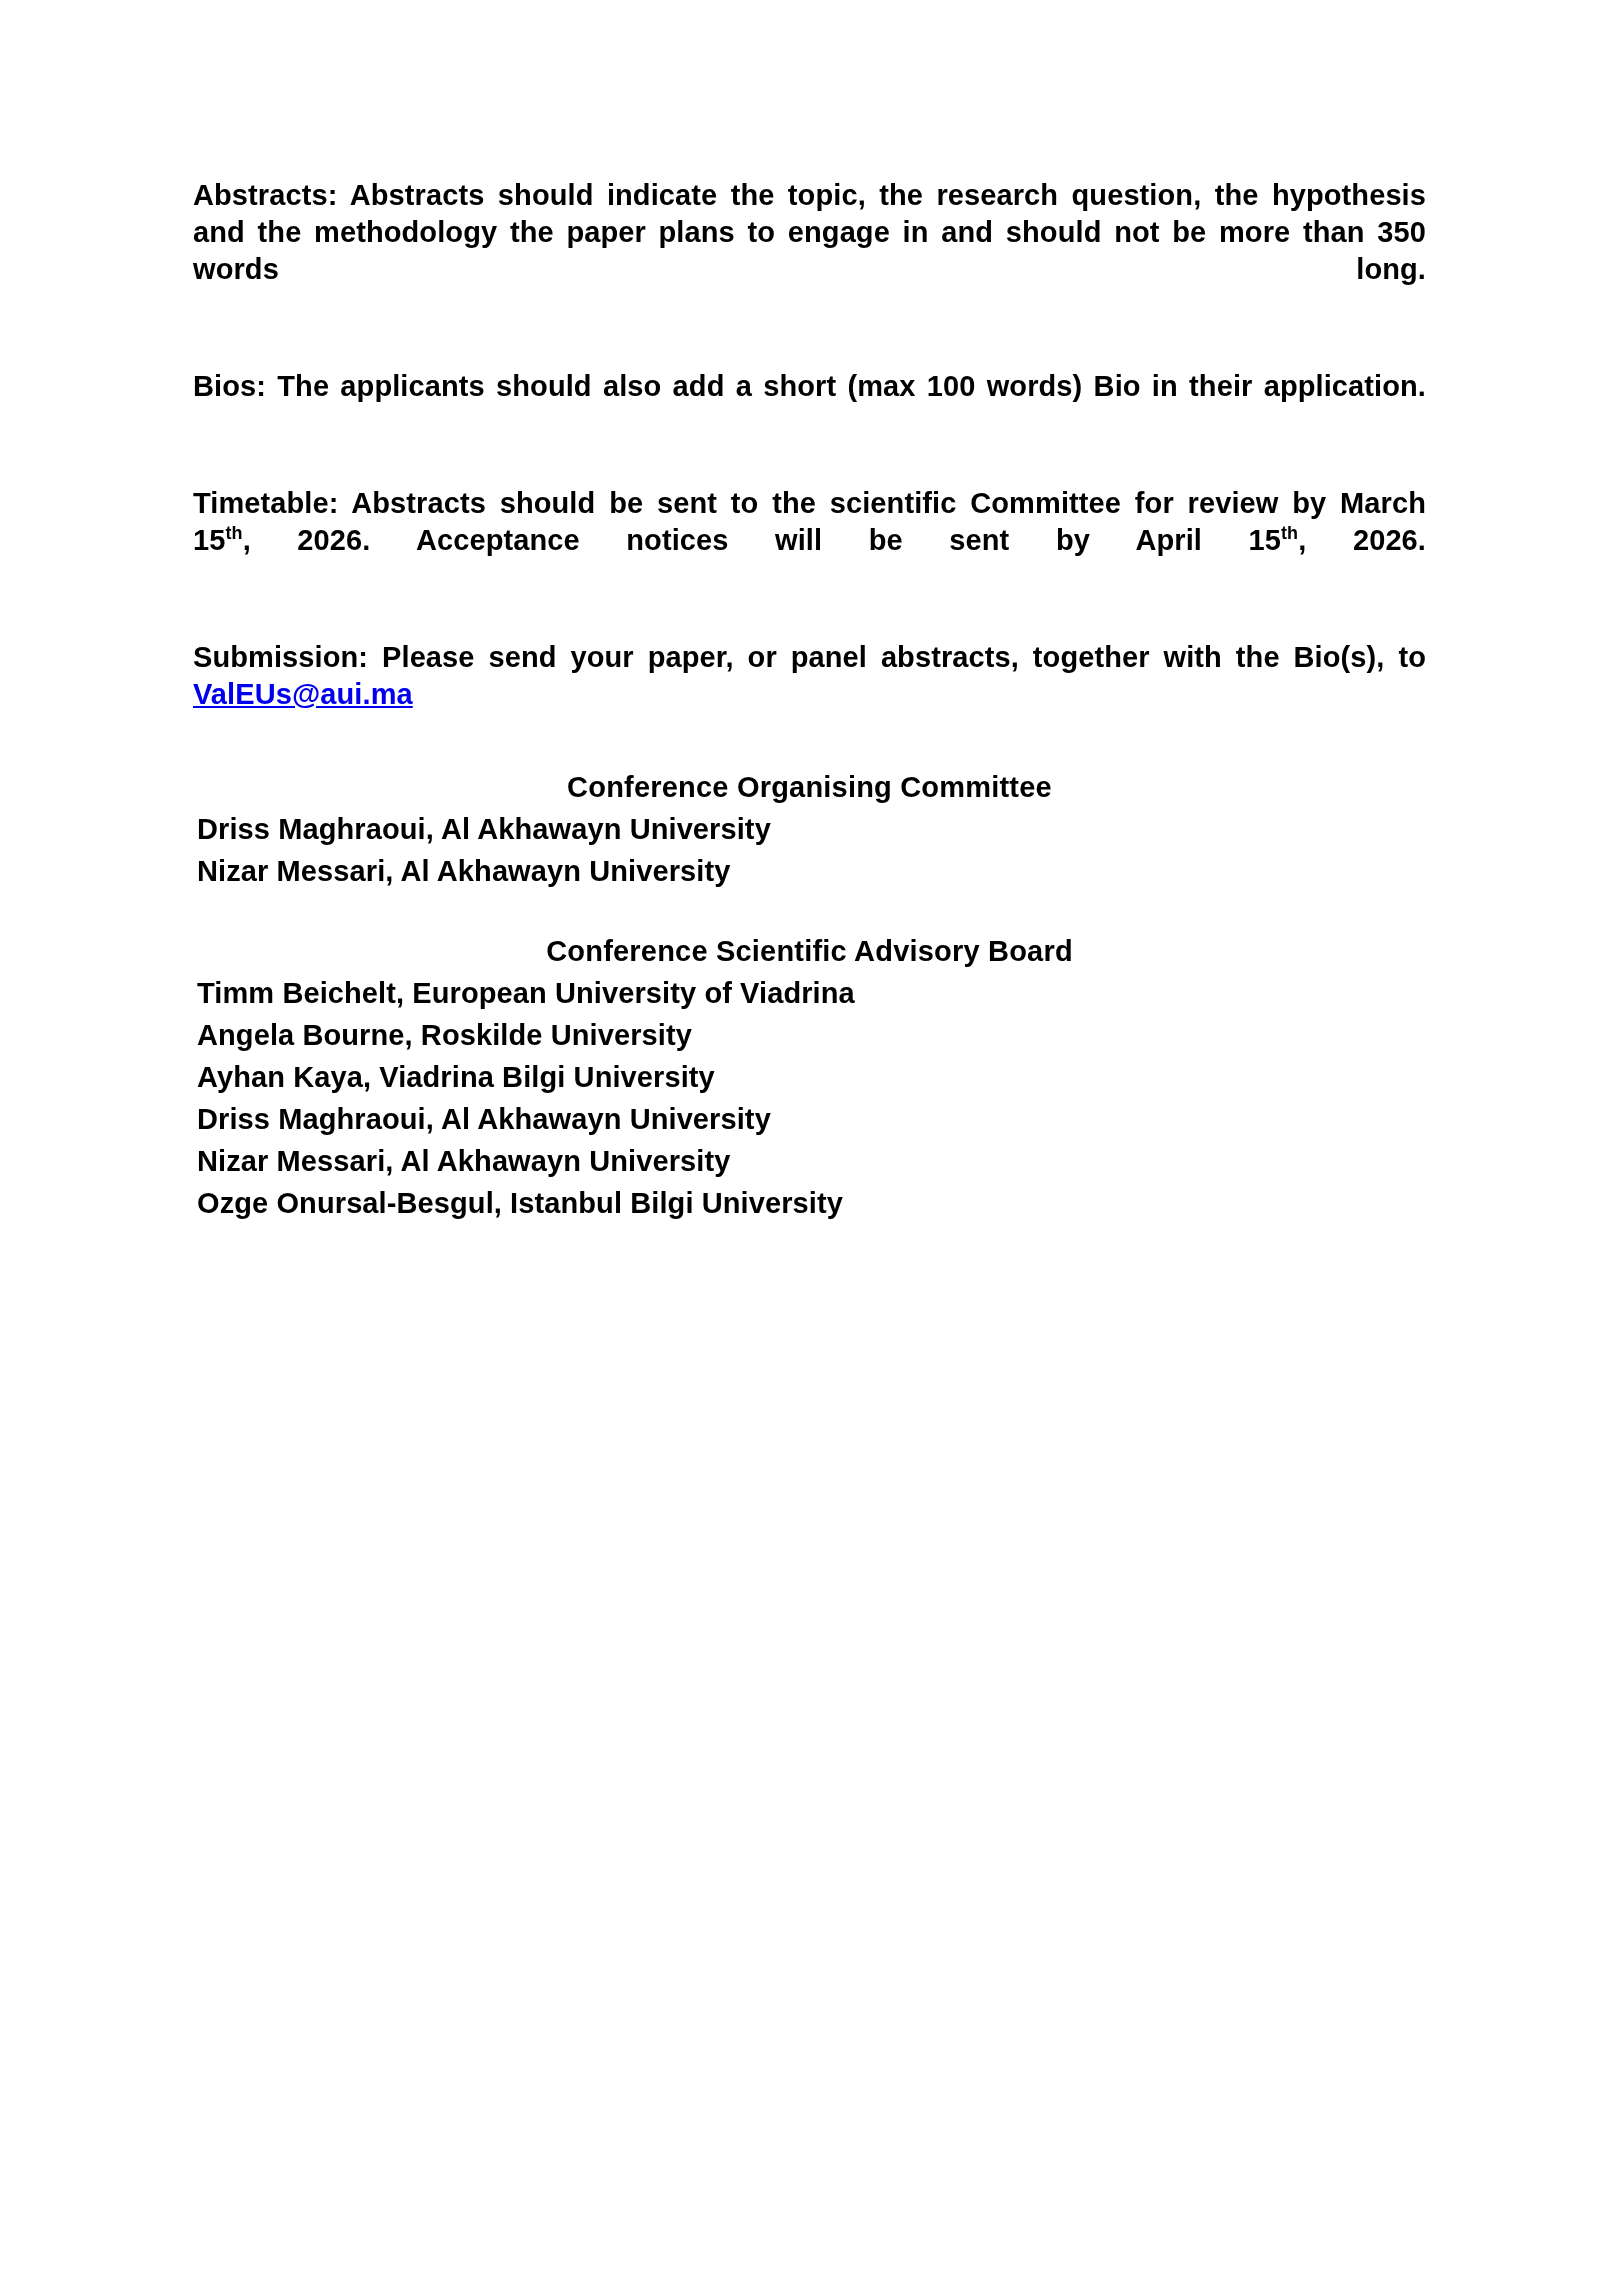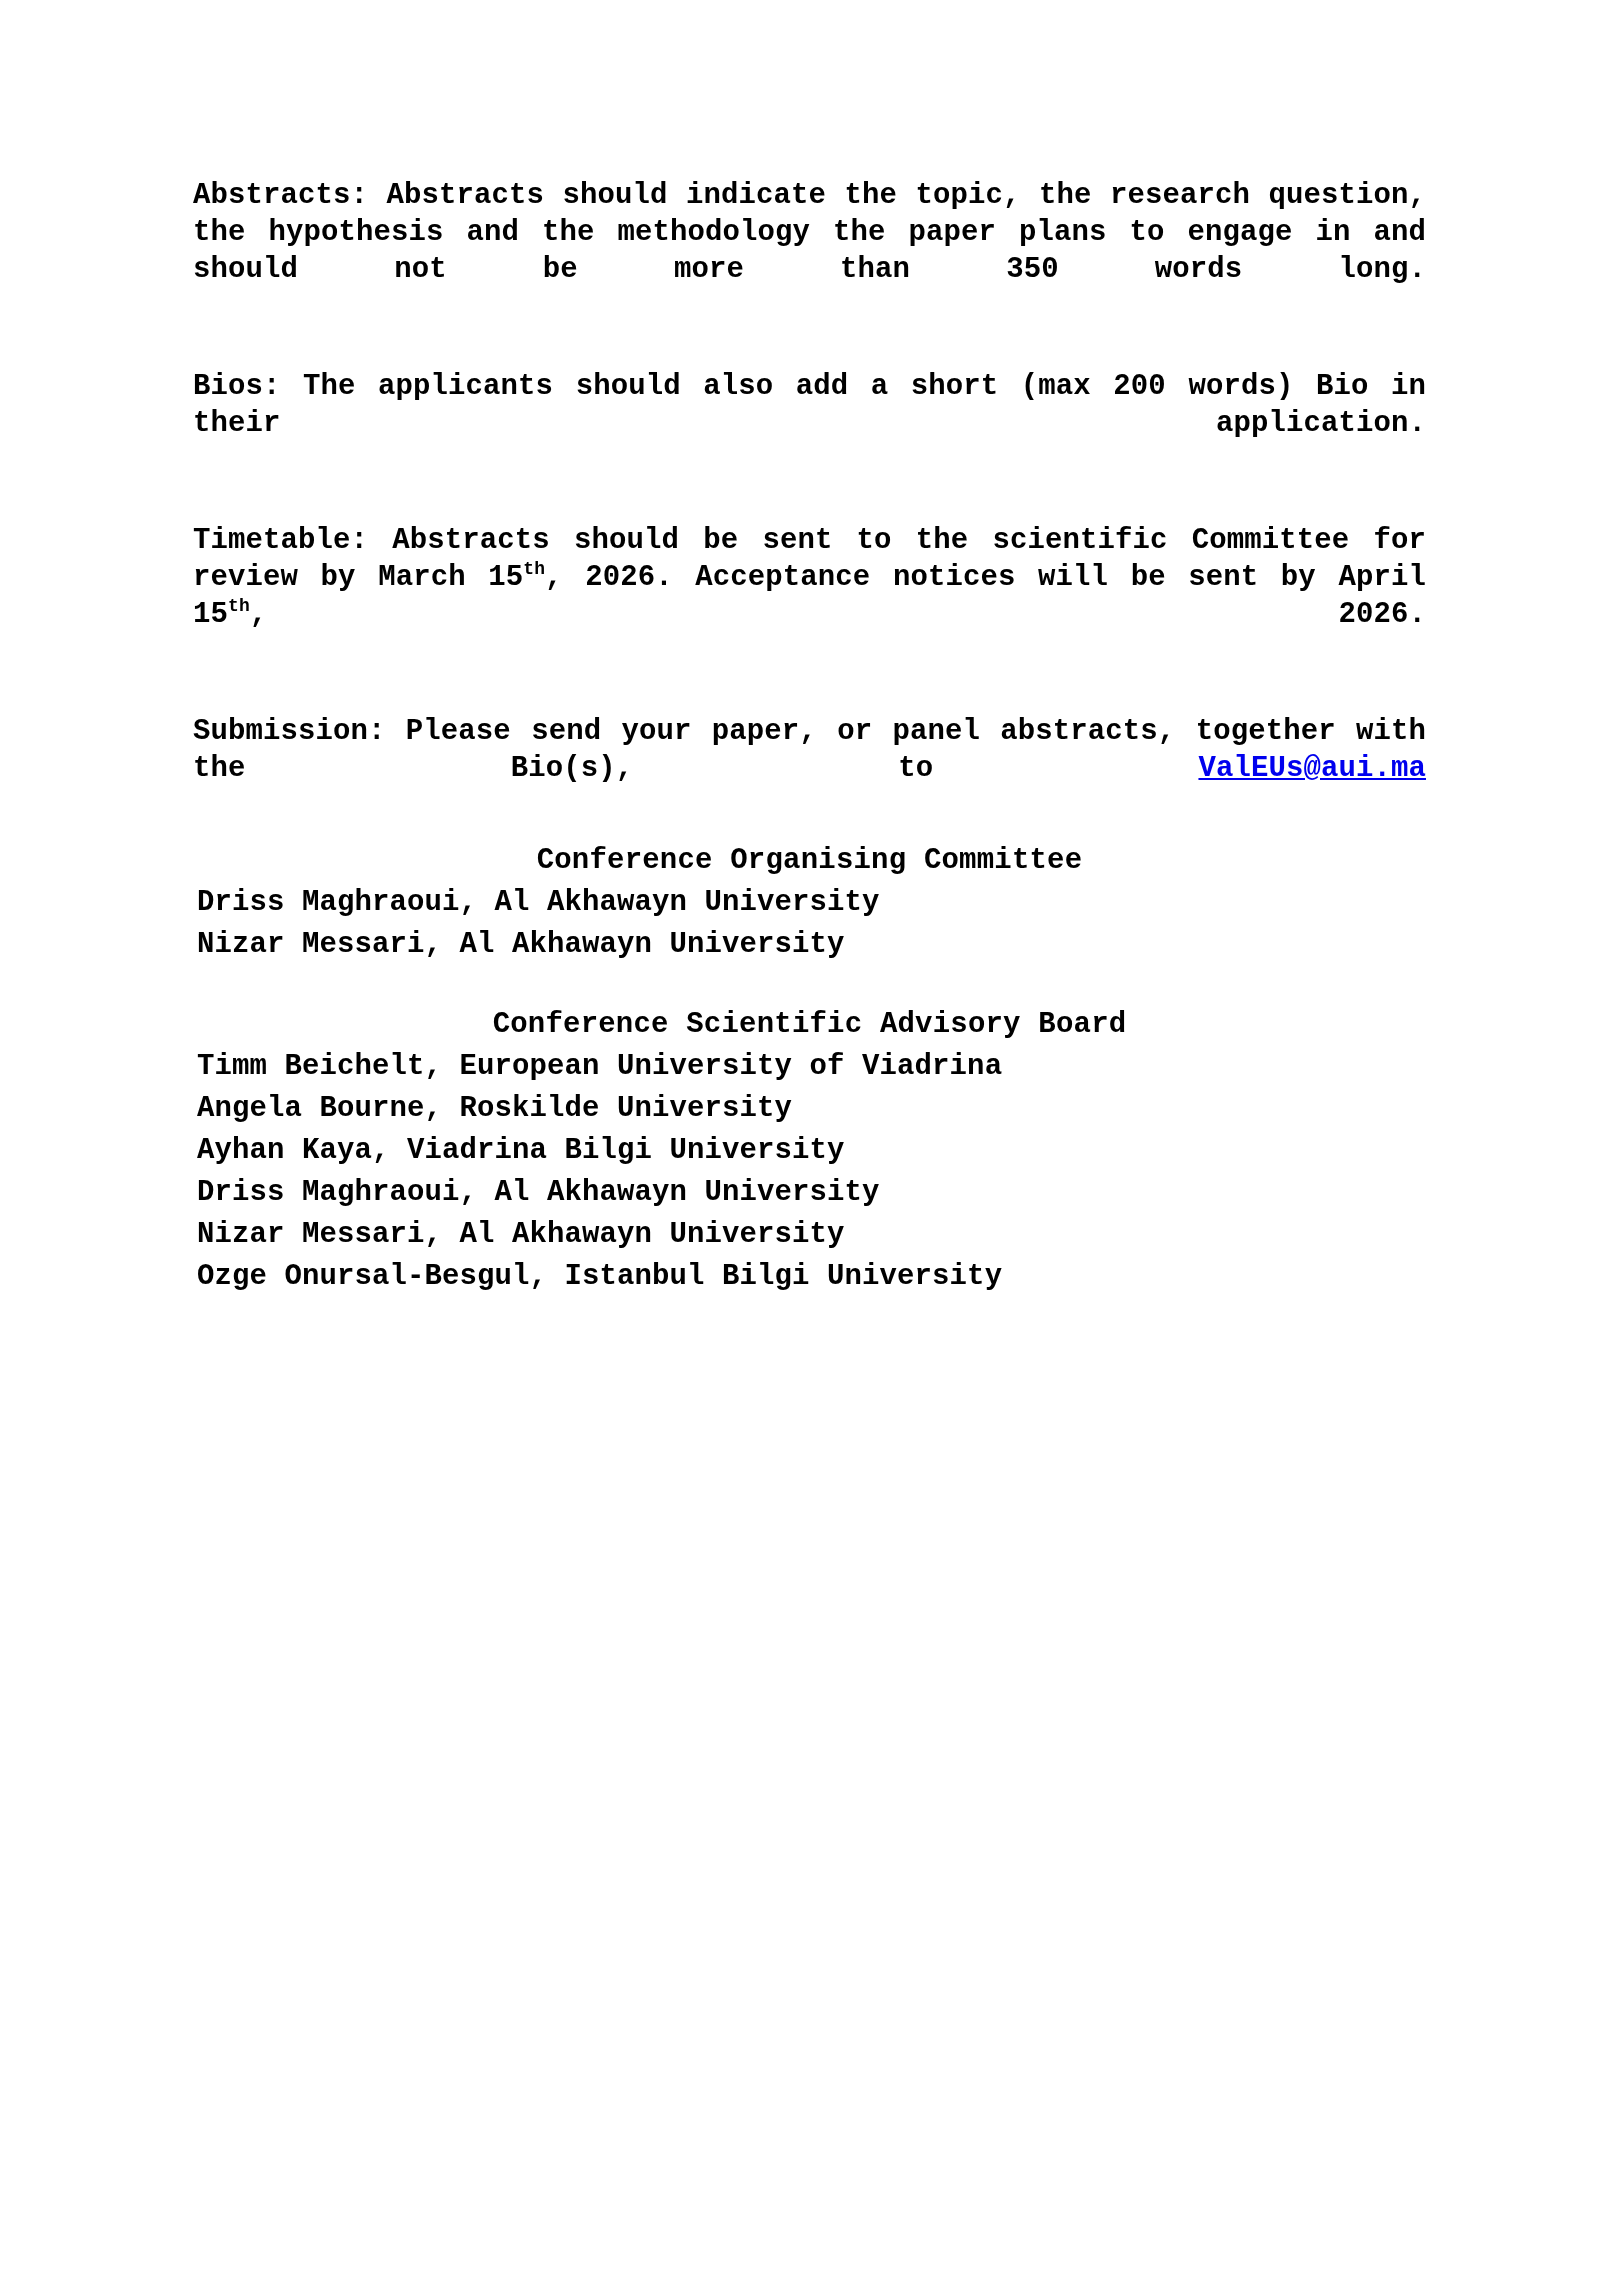--- a/index.html
+++ b/index.html
@@ -8,21 +8,21 @@
     padding: 0;
     background: #ffffff;
   }
   .page {
     position: relative;
     width: 1621px;
     height: 2233px;
     background: #ffffff;
     margin: 0 auto;
     overflow: hidden;
-    font-family: Liberation Mono, monospace;
+    font-family: Liberation Sans, sans-serif;
     color: #000000;
     -webkit-font-smoothing: none;
   }
   .content {
     position: absolute;
     left: 193px;
     top: 177px;
     width: 1233px;
   }
 
@@ -91,21 +91,21 @@
   .spacer-between-sections { height: 38px; }
 </style>
 </head>
 <body>
 
 <div class="page">
   <div class="content">
 
     <p class="para"><span class="lead">Abstracts:</span><span class="rest"> Abstracts should indicate the topic, the research question, the hypothesis and the methodology the paper plans to engage in and should not be more than 350 words long.</span></p>
 
-    <p class="para"><span class="lead">Bios</span><span class="rest">: The applicants should also add a short (max 200 words) Bio in their application.</span></p>
+    <p class="para"><span class="lead">Bios</span><span class="rest">: The applicants should also add a short (max 100 words) Bio in their application.</span></p>
 
     <p class="para"><span class="lead">Timetable</span><span class="rest">: Abstracts should be sent to the scientific Committee for review by March 15</span><sup class="ord">th</sup><span class="rest">, 2026. Acceptance notices will be sent by April 15</span><sup class="ord">th</sup><span class="rest">, 2026.</span></p>
 
     <p class="para"><span class="lead">Submission</span><span class="rest">: Please send your paper, or panel abstracts, together with the Bio(s), to </span><a class="maillink" href="#" style="color: rgb(0, 0, 238);">ValEUs@aui.ma</a></p>
 
     <div class="spacer-before-committee"></div>
 
     <div class="block">
       <div class="block-title">Conference Organising Committee</div>
       <div class="member">Driss Maghraoui, Al Akhawayn University</div>

